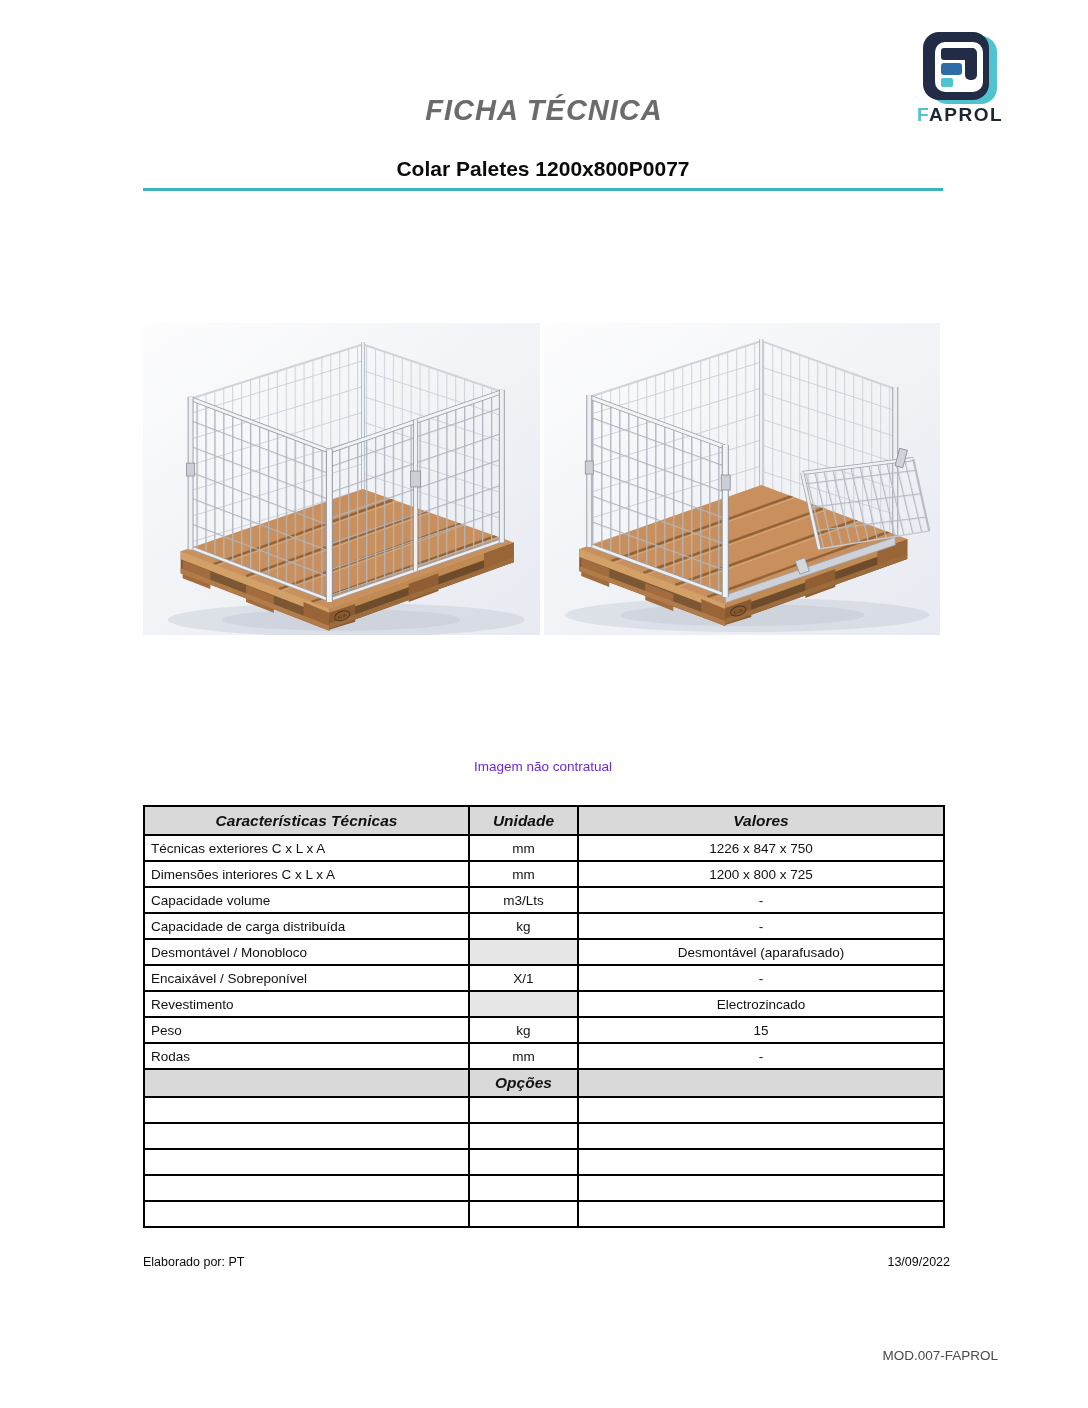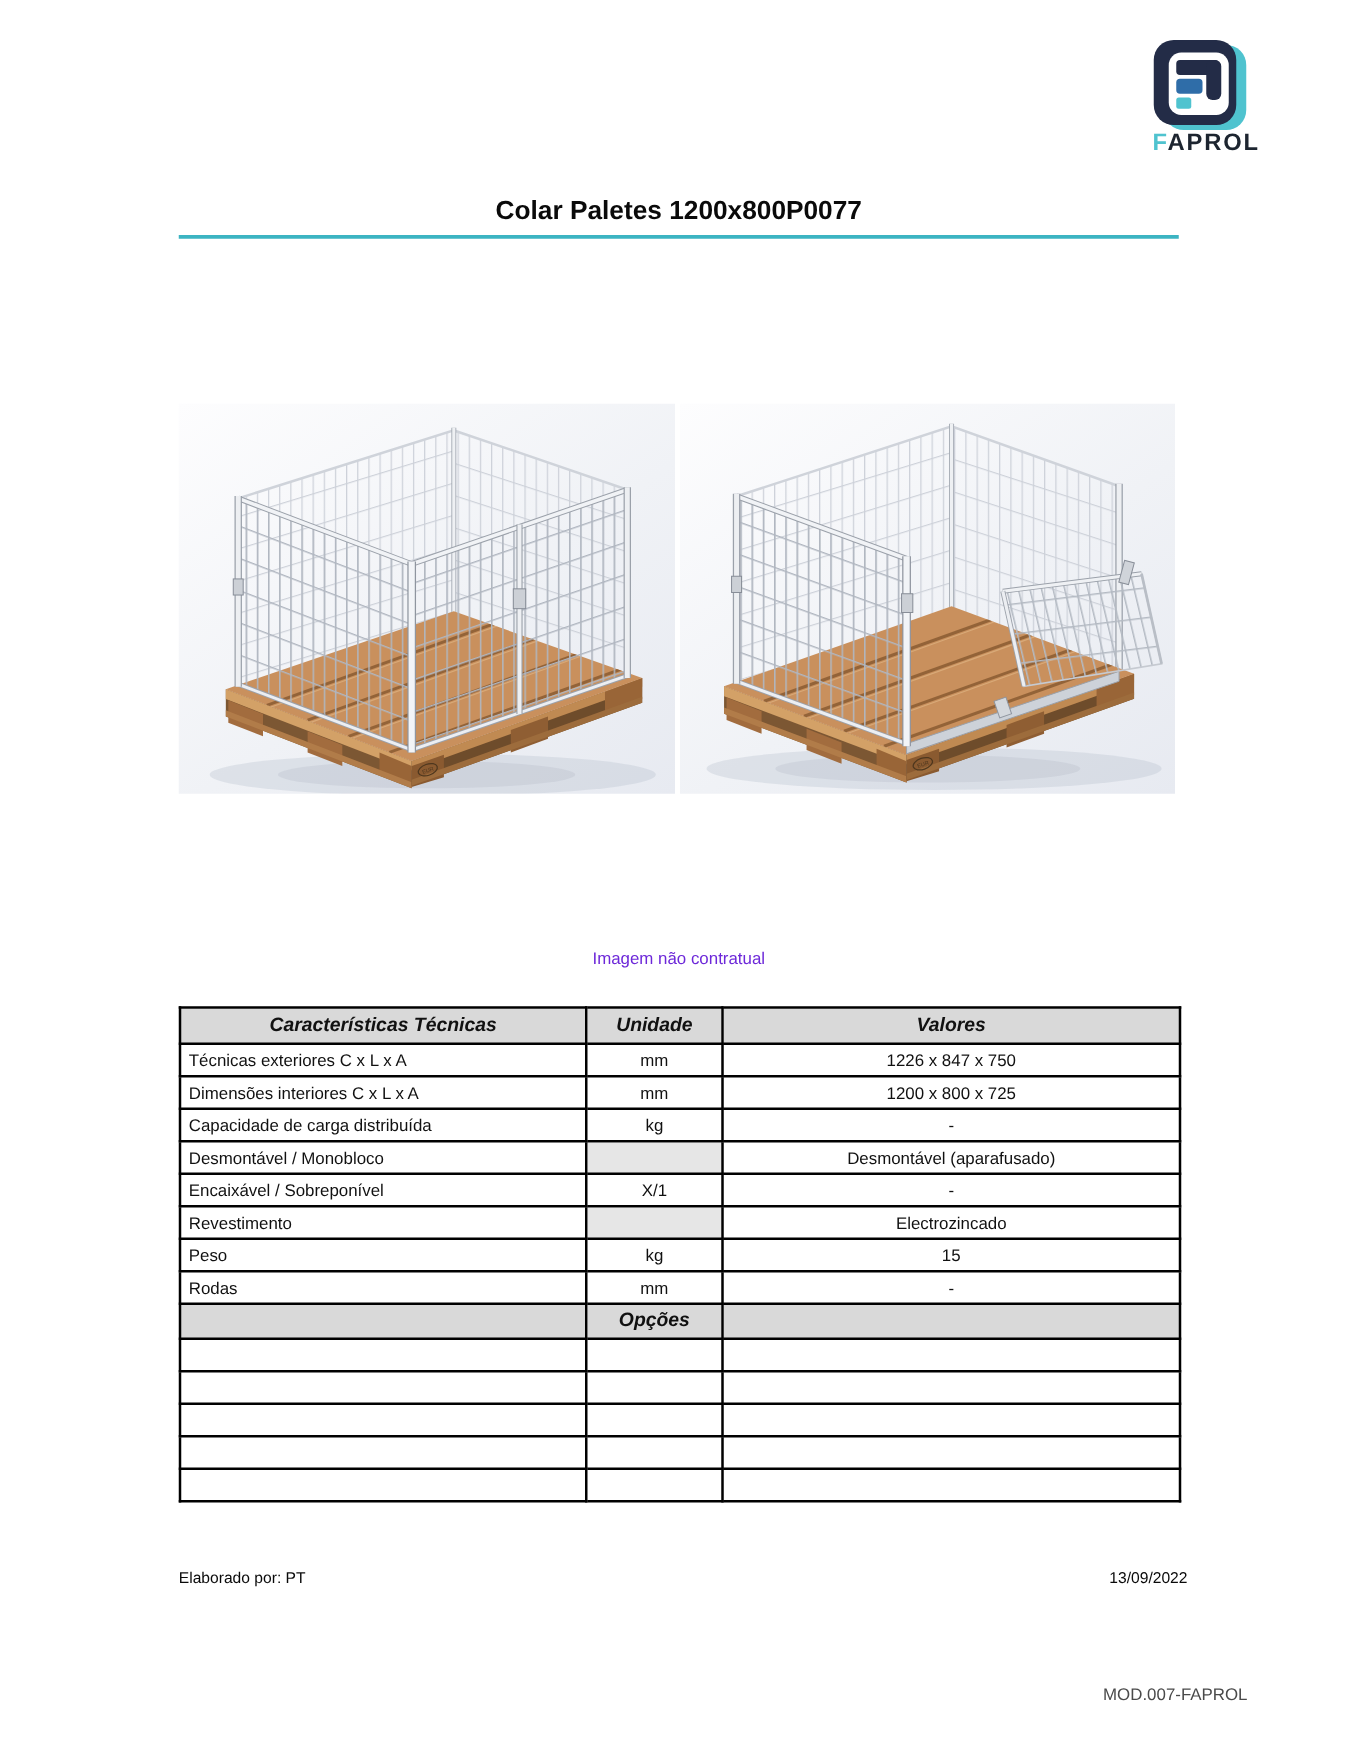--- a/index.html
+++ b/index.html
@@ -5,21 +5,21 @@
   html,body{margin:0;padding:0;background:#ffffff;}
   body{width:1088px;height:1408px;position:relative;font-family:"Liberation Sans",sans-serif;color:#111;}
 
   .page{position:absolute;inset:0;overflow:hidden;background:#fff;}
 
   
   .doc-title{position:absolute;top:94px;left:0;width:100%;text-align:center;
     font-size:29px;font-style:italic;font-weight:600;color:#6b6b6b;letter-spacing:1px;}
   .logo{position:absolute;left:912px;top:32px;width:96px;text-align:center;}
   .logo-mark{display:block;margin:0 auto;}
-  .logo-word{display:block;margin-top:-2px;font-size:19px;font-weight:bold;letter-spacing:1.5px;color:#1d2530;text-align:right;}
+  .logo-word{display:block;margin-top:-2px;font-size:19px;font-weight:bold;letter-spacing:1.5px;color:#1d2530;}
   .logo-word .f{color:#4fc3cf;}
 
   
   .product-line{position:absolute;left:143px;top:157px;width:800px;
     display:flex;justify-content:center;align-items:flex-end;
     font-size:21px;font-weight:bold;color:#0a0a0a;
     border-bottom:3px solid #3cb4c2;padding-bottom:7px;}
 
   
   .images{position:absolute;left:143px;top:323px;width:797px;height:312px;display:flex;gap:4px;}
@@ -45,20 +45,21 @@
   
   .footer-line{position:absolute;left:143px;top:1255px;width:807px;display:flex;
     justify-content:space-between;font-size:12.5px;color:#0a0a0a;}
   .doc-code{position:absolute;top:1348px;right:90px;font-size:13.5px;color:#4a4a4a;}
 </style>
 </head>
 <body>
 
 <div class="page">
 
+  <div class="doc-title">FICHA TÉCNICA</div>
 
   <div class="logo">
     <svg class="logo-mark" width="78" height="74" viewBox="0 0 78 74">
       <rect x="10" y="4" width="66" height="68" rx="16" fill="#4fc3cf"></rect>
       <rect x="2" y="0" width="66" height="68" rx="16" fill="#232c47"></rect>
       <rect x="14" y="10" width="48" height="50" rx="10" fill="#ffffff"></rect>
       <rect x="20" y="16" width="34" height="12" rx="3" fill="#232c47"></rect>
       <rect x="44" y="16" width="12" height="32" rx="5" fill="#232c47"></rect>
       <rect x="20" y="31" width="21" height="12" rx="3" fill="#2f6da8"></rect>
       <rect x="20" y="46" width="12" height="9" rx="2" fill="#4fc3cf"></rect>
@@ -271,20 +272,25 @@
         <td class="lbl">Técnicas exteriores C x L x A</td>
         <td class="ctr">mm</td>
         <td class="ctr">1226 x 847 x 750</td>
       </tr>
       <tr>
         <td class="lbl">Dimensões interiores C x L x A</td>
         <td class="ctr">mm</td>
         <td class="ctr">1200 x 800 x 725</td>
       </tr>
       <tr>
+        <td class="lbl">Capacidade volume</td>
+        <td class="ctr">m3/Lts</td>
+        <td class="ctr">-</td>
+      </tr>
+      <tr>
         <td class="lbl">Capacidade de carga distribuída</td>
         <td class="ctr">kg</td>
         <td class="ctr">-</td>
       </tr>
       <tr>
         <td class="lbl">Desmontável / Monobloco</td>
         <td class="ctr cell-gray"></td>
         <td class="ctr">Desmontável (aparafusado)</td>
       </tr>
       <tr>

